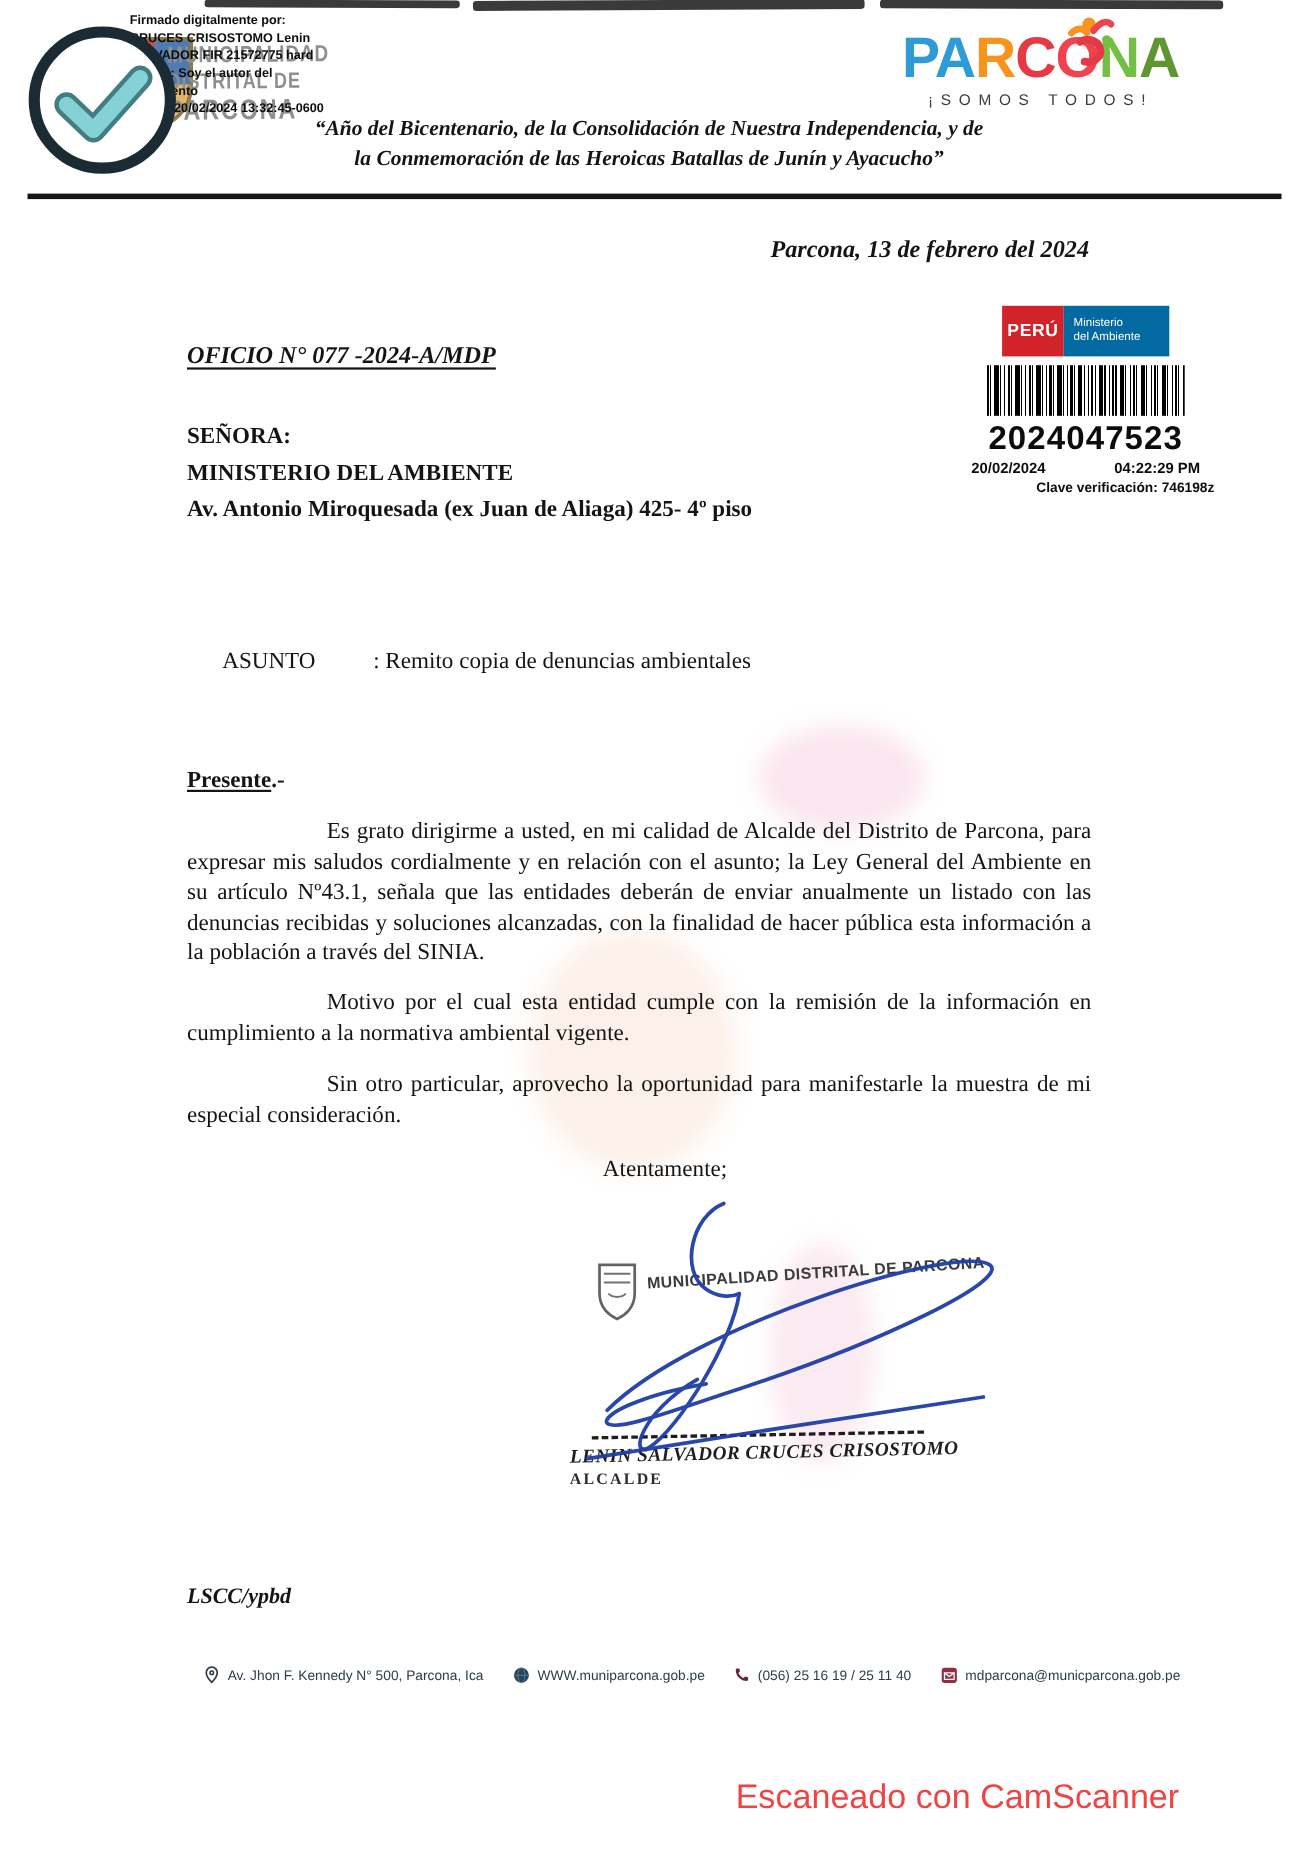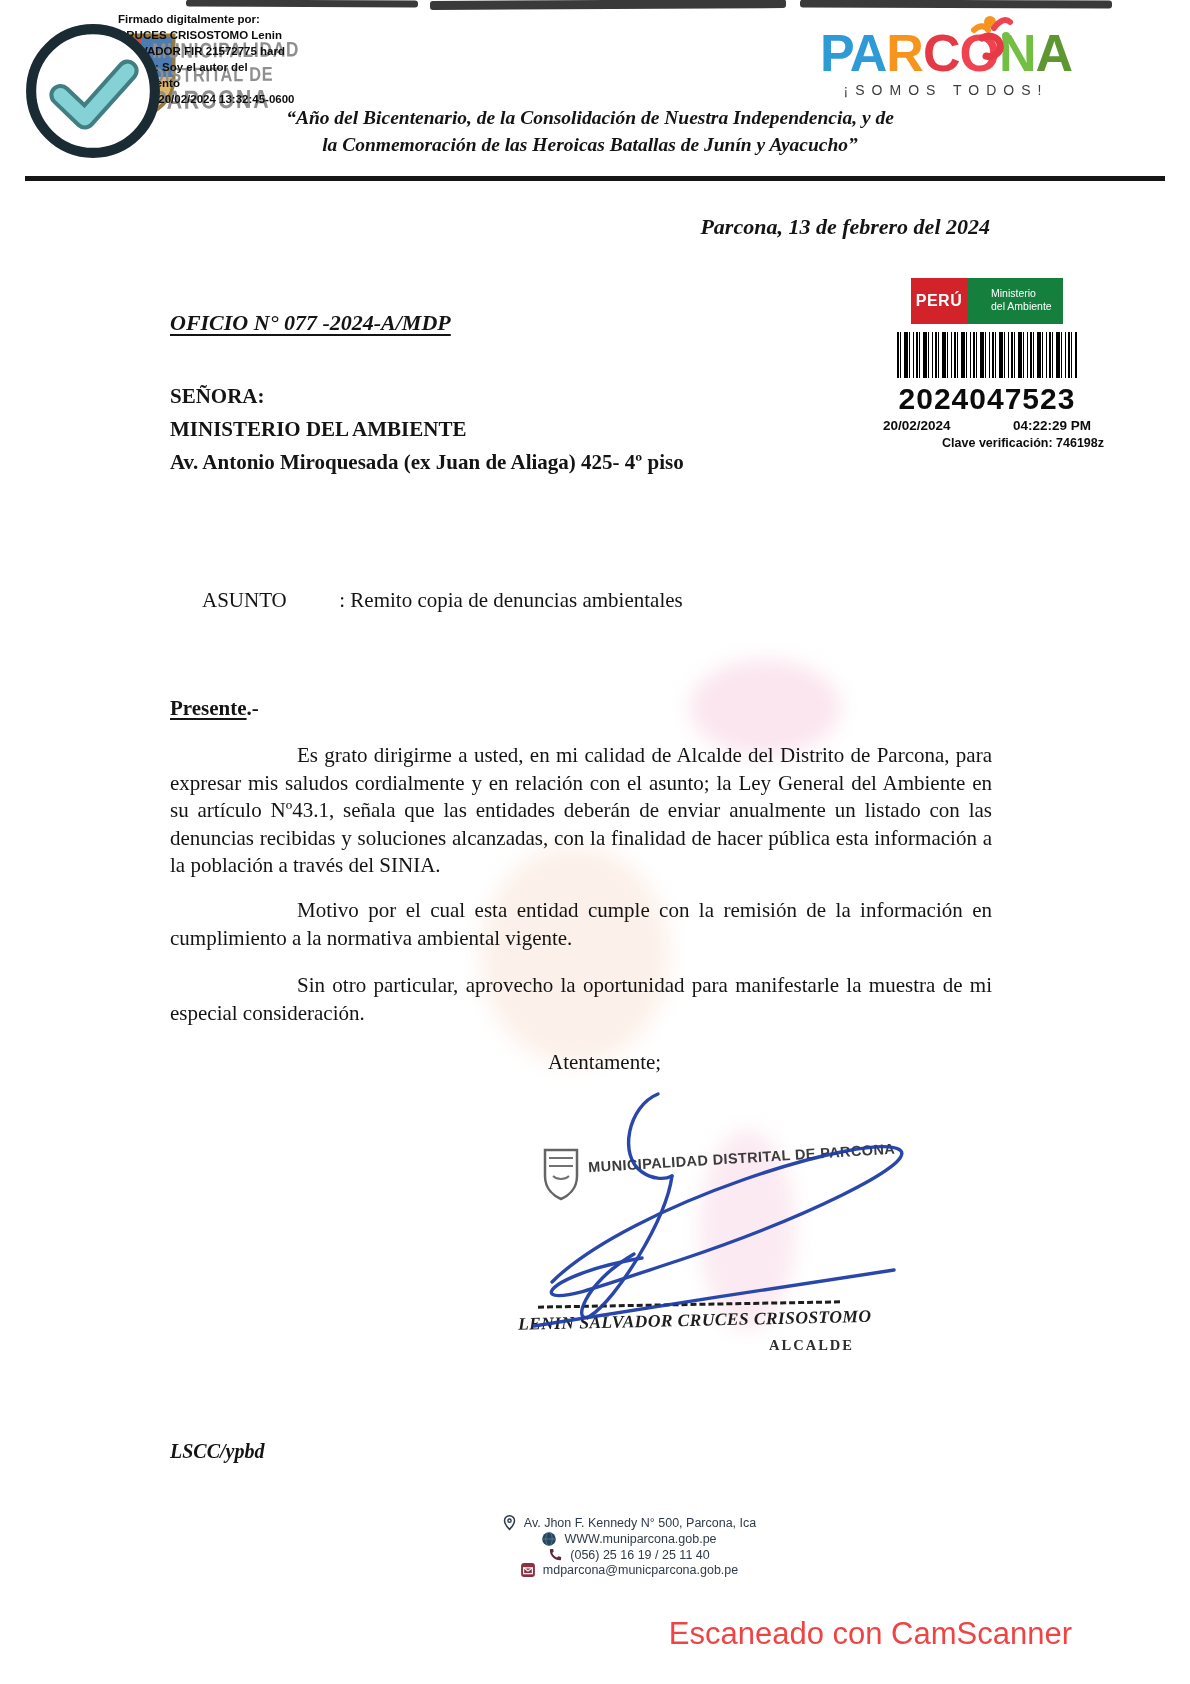--- a/index.html
+++ b/index.html
@@ -46,22 +46,22 @@
 
   .dateline{position:absolute;left:170px;top:214px;width:820px;text-align:right;
             font-weight:bold;font-style:italic;font-size:22px;}
 
   
   .registry{position:absolute;left:868px;top:278px;width:238px;
             font-family:"Liberation Sans",sans-serif;color:#0c0c0c;}
   .minam{display:flex;width:152px;margin:0 auto;height:46px;}
   .minam-red{width:56px;background:#d2232a;color:#fff;display:flex;align-items:center;
              justify-content:center;font-weight:bold;font-size:16px;letter-spacing:.5px;}
-  .minam-gray{width:96px;background:#15803d;color:#fff;font-size:10.5px;line-height:12.5px;
-              padding:9px 0 0 24px;box-sizing:border-box;}
+  .minam-gray{width:96px;background:#0369a1;color:#fff;font-size:10.5px;line-height:12.5px;
+              padding:9px 0 0 9px;box-sizing:border-box;}
   .barcode{height:46px;width:180px;margin:8px auto 4px;background:
     repeating-linear-gradient(90deg,#000 0 2px,transparent 2px 3px,#000 3px 4px,
     transparent 4px 7px,#000 7px 11px,transparent 11px 12px,#000 12px 13px,
     transparent 13px 16px,#000 16px 17px,transparent 17px 19px);}
   .reg-number{text-align:center;font-weight:bold;font-size:30px;letter-spacing:1px;}
   .reg-datetime{display:flex;justify-content:space-between;width:208px;margin:2px auto 0;
                 font-weight:bold;font-size:13.5px;}
   .reg-clave{text-align:right;padding-right:2px;font-weight:bold;font-size:12.5px;margin-top:3px;}
 
   
@@ -86,30 +86,30 @@
   .sig-ink{position:absolute;left:490px;top:1072px;width:430px;height:270px;z-index:6;}
   .stamp-shield{position:absolute;left:540px;top:1146px;width:42px;height:56px;z-index:5;opacity:.85;}
   .stamp-org{position:absolute;left:588px;top:1150px;z-index:5;white-space:nowrap;
              font-family:"Liberation Sans",sans-serif;font-weight:bold;font-size:14.5px;
              color:#3b3b3b;letter-spacing:.4px;transform:rotate(-3.5deg);}
   .dash-line{position:absolute;left:538px;top:1303px;width:302px;border-top:3px dashed #1d1d1d;
              transform:rotate(-1deg);z-index:5;}
   .signer-name{position:absolute;left:518px;top:1310px;width:336px;text-align:center;z-index:5;
                font-weight:bold;font-style:italic;font-size:17.5px;color:#1e1e1e;
                letter-spacing:.4px;transform:rotate(-1.3deg);white-space:nowrap;}
-  .signer-title{position:absolute;left:518px;top:1337px;width:336px;text-align:right;z-index:5;
+  .signer-title{position:absolute;left:518px;top:1337px;width:336px;text-align:left;z-index:5;
                 font-weight:bold;font-size:14.5px;color:#2d2d2d;letter-spacing:2px;}
 
   .initials{position:absolute;left:170px;top:1440px;font-weight:bold;font-style:italic;
             font-size:20px;}
 
   
   .footer{position:absolute;left:185px;top:1514px;width:888px;display:flex;
           justify-content:space-between;align-items:center;
-          font-family:"Liberation Sans",sans-serif;font-size:12.5px;color:#2f3b49;flex-direction:column;}
+          font-family:"Liberation Sans",sans-serif;font-size:12.5px;color:#2f3b49;}
   .f-item{display:flex;align-items:center;gap:7px;white-space:nowrap;}
   .f-item svg{flex:0 0 auto;}
 
   .camscanner{position:absolute;right:118px;top:1616px;
               font-family:"Liberation Sans",sans-serif;font-size:31px;color:#ef4444;}
 
   
   .smudge{position:absolute;border-radius:50%;filter:blur(10px);pointer-events:none;}
   .sm1{left:690px;top:660px;width:150px;height:95px;background:rgba(244,180,205,.35);}
   .sm2{left:480px;top:845px;width:190px;height:220px;background:rgba(246,205,180,.28);}

